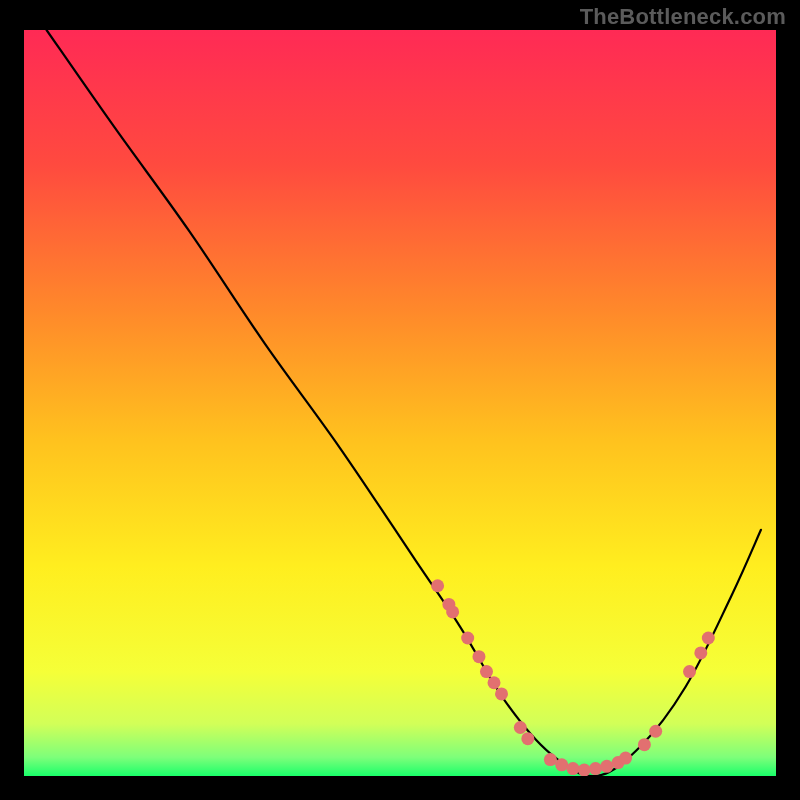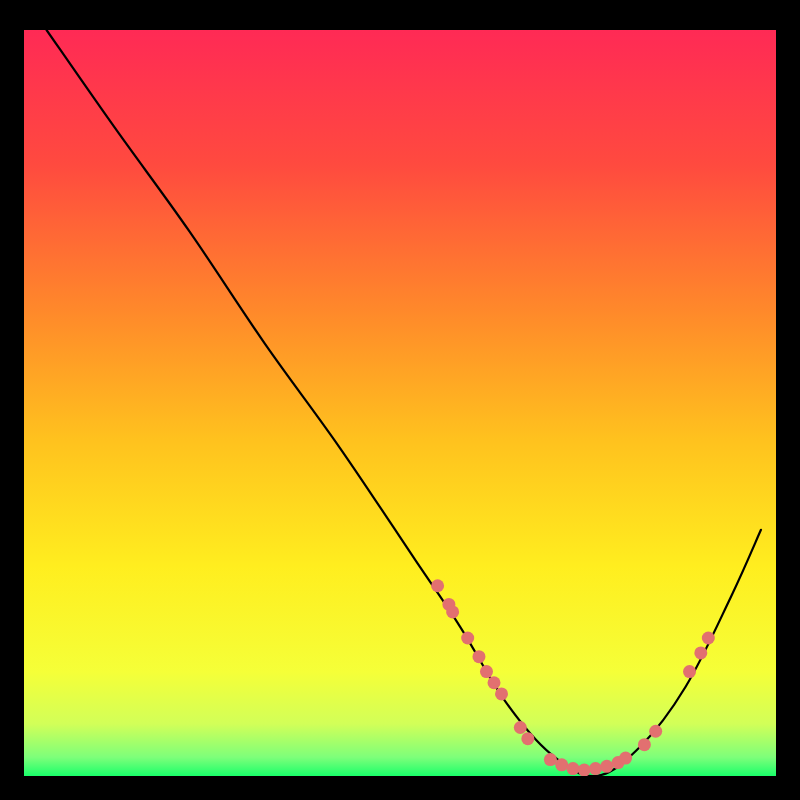--- a/index.html
+++ b/index.html
@@ -11,20 +11,21 @@
     font: 600 22px/1 -apple-system, BlinkMacSystemFont, "Segoe UI", Arial, sans-serif;
     color: #5b5b5b;
     letter-spacing: .2px;
   }
   svg { display: block; }
 </style>
 </head>
 <body>
 <div class="stage">
 
+<div class="watermark">TheBottleneck.com</div>
 
 <svg id="plot" width="800" height="800" viewBox="0 0 800 800">
   <defs>
     <linearGradient id="bg-grad" x1="0" y1="0" x2="0" y2="1">
           <stop offset="0%" stop-color="#ff2a55"></stop>
           <stop offset="18%" stop-color="#ff4a3f"></stop>
           <stop offset="38%" stop-color="#ff8a2a"></stop>
           <stop offset="55.00000000000001%" stop-color="#ffc21e"></stop>
           <stop offset="72%" stop-color="#ffee1f"></stop>
           <stop offset="86%" stop-color="#f5ff38"></stop>

